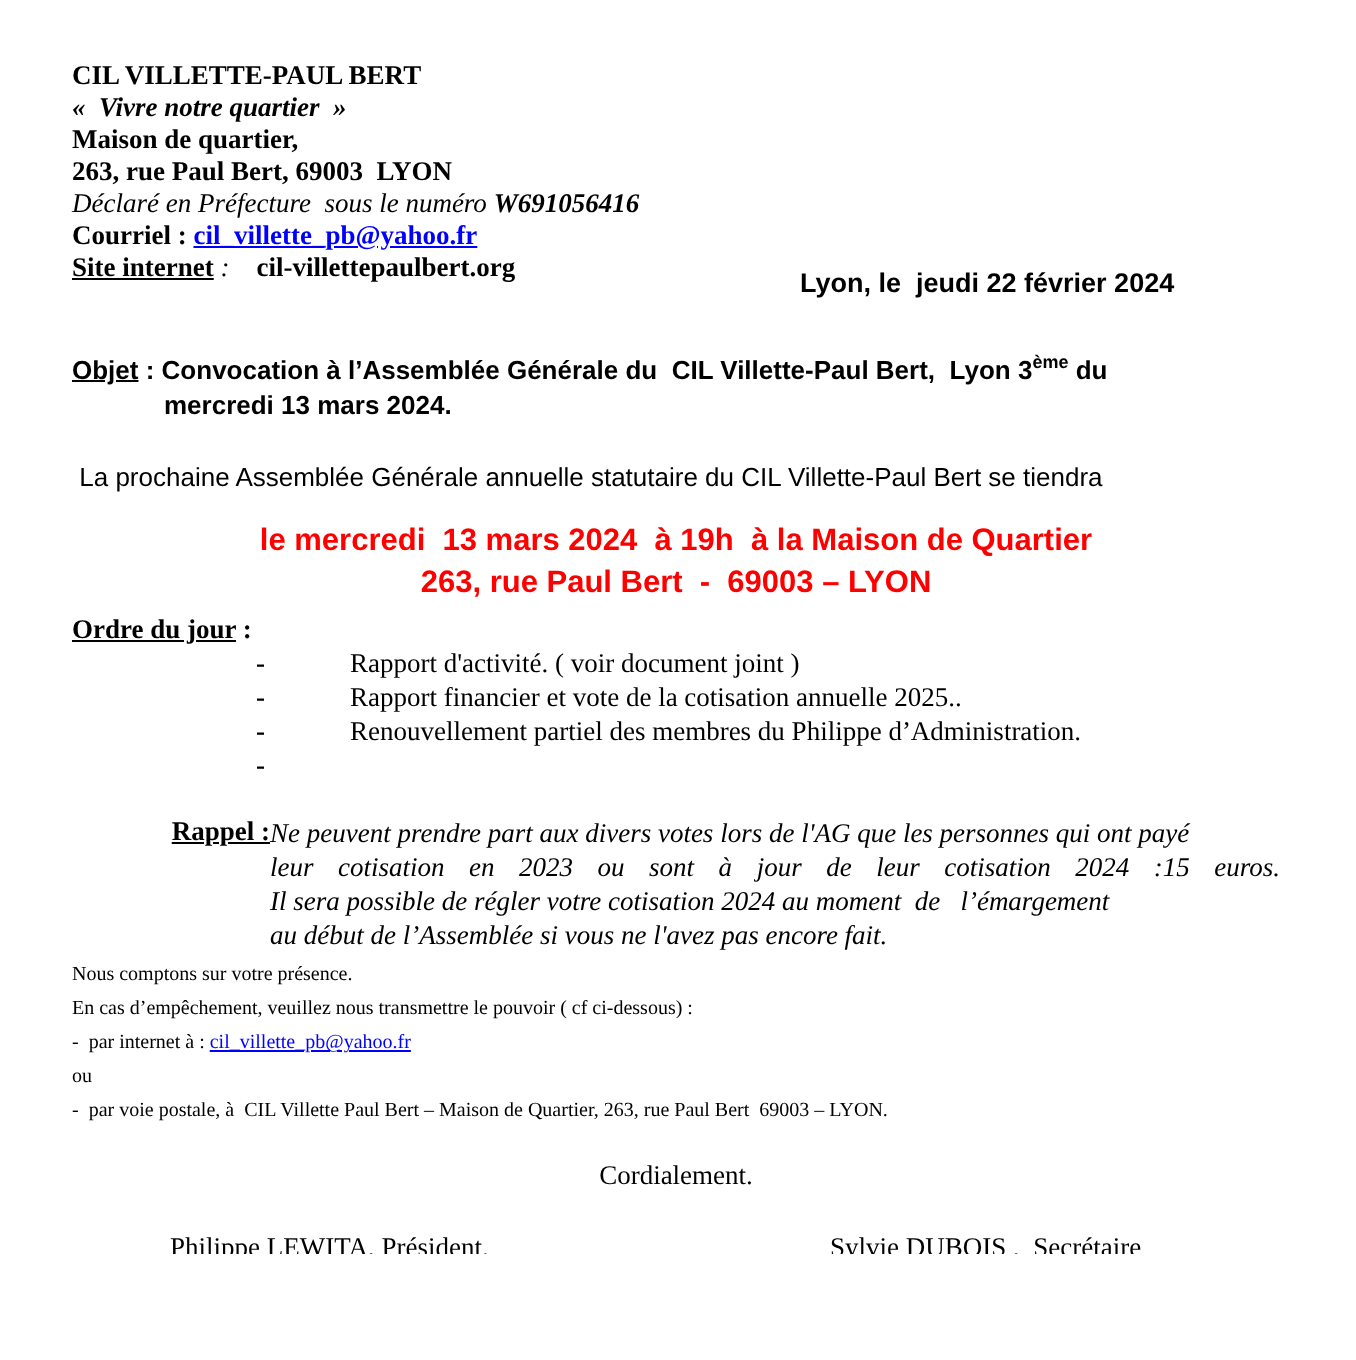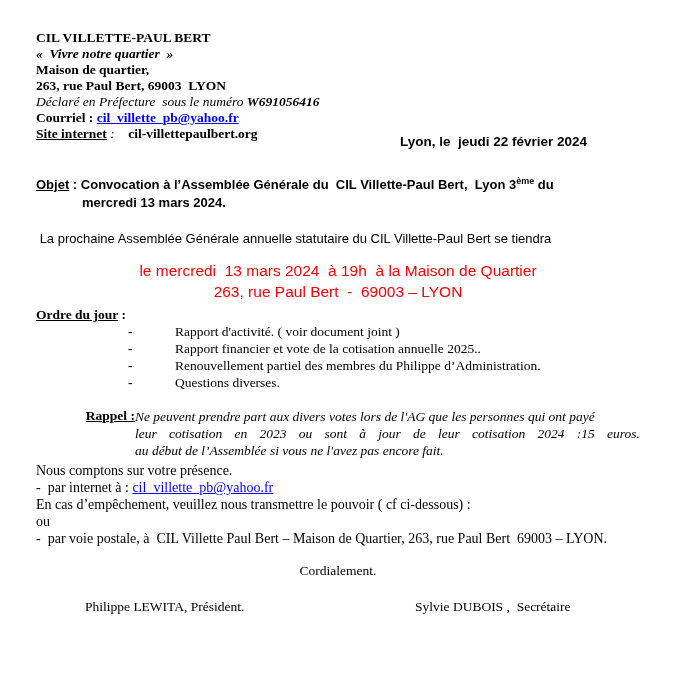--- a/index.html
+++ b/index.html
@@ -32,37 +32,37 @@
              font-family:"Liberation Sans", sans-serif; }
   .subject .line2 { margin-left:46px; }
   sup { font-size:9px; }
 
   .salutation { margin-top:18px; font-size:13px; font-family:"Liberation Sans", sans-serif; }
   .intro { margin-top:19px; font-size:13px; font-family:"Liberation Sans", sans-serif; }
 
   .highlight {
     margin-top:14px; text-align:center;
     font-family:"Liberation Sans", sans-serif;
-    font-weight:normal; font-size:15.5px; line-height:21px;
+    font-weight:bold; font-size:15.5px; line-height:21px;
   }
 
   .agenda-title { margin-top:4px; font-family:"Liberation Serif", serif;
                   font-weight:bold; font-size:13.5px; line-height:17px; }
   .agenda-row { display:grid; grid-template-columns:92px 47px auto;
                 font-family:"Liberation Serif", serif; font-size:13.5px; line-height:17px; }
   .agenda-row .dash { font-weight:bold; }
 
   .reminder { margin-top:17px; display:flex; }
   .reminder-label { width:99px; flex:0 0 99px; font-family:"Liberation Serif", serif;
                     font-weight:bold; font-size:13.5px; }
   .reminder-body { width:505px; font-family:"Liberation Serif", serif;
                    font-style:italic; font-size:13.5px; line-height:17px; }
   .reminder-body .just { text-align:justify; text-align-last:justify; }
 
-  .closing { font-family:"Liberation Serif", serif; font-size:14px; line-height:17px; }
+  .closing { font-family:"Liberation Serif", serif; font-size:10px; line-height:17px; }
   .closing .presence { margin-top:3px; }
 
   .cordial { margin-top:16px; text-align:center;
              font-family:"Liberation Serif", serif; font-size:13.5px; }
 
   .signatures { position:relative; margin-top:20px; height:20px;
                 font-family:"Liberation Serif", serif; font-size:13.5px; }
   .sig-left  { position:absolute; left:49px;  top:0; }
   .sig-right { position:absolute; left:379px; top:0; }
 </style>
@@ -106,36 +106,36 @@
       <span data-bind="agenda.items.1">Rapport financier et vote de la cotisation annuelle 2025..</span>
     </div>
   <div class="agenda-row">
       <span></span>
       <span class="dash" data-bind="agenda.dash">-</span>
       <span data-bind="agenda.items.2">Renouvellement partiel des membres du Philippe d’Administration.</span>
     </div>
   <div class="agenda-row">
       <span></span>
       <span class="dash" data-bind="agenda.dash">-</span>
-      <span data-bind="agenda.items.3">Questions diverses.</span>
     </div>
 
   <div class="reminder">
     <div class="reminder-label u" data-bind="reminder.label">Rappel :</div>
     <div class="reminder-body">
       <div data-bind="reminder.lines.0">Ne peuvent prendre part aux divers votes lors de l'AG que les personnes qui ont payé</div>
       <div class="just" data-bind="reminder.lines.1">leur cotisation en 2023 ou sont à jour de leur cotisation 2024 :15 euros.</div>
+      <div data-bind="reminder.lines.2">Il sera possible de régler votre cotisation 2024 au moment  de   l’émargement</div>
       <div data-bind="reminder.lines.3">au début de l’Assemblée si vous ne l'avez pas encore fait.</div>
     </div>
   </div>
 
   <div class="closing">
     <div class="presence" data-bind="closing.presence">Nous comptons sur votre présence.</div>
+    <div data-bind="closing.pouvoir_intro">En cas d’empêchement, veuillez nous transmettre le pouvoir ( cf ci-dessous) :</div>
     <div><span data-bind="closing.internet_prefix">-  par internet à : </span><a class="link" data-bind="closing.internet_email">cil_villette_pb@yahoo.fr</a></div>
-    <div data-bind="closing.pouvoir_intro">En cas d’empêchement, veuillez nous transmettre le pouvoir ( cf ci-dessous) :</div>
     <div data-bind="closing.or_word">ou</div>
     <div data-bind="closing.postal">-  par voie postale, à  CIL Villette Paul Bert – Maison de Quartier, 263, rue Paul Bert  69003 – LYON.</div>
   </div>
 
   <div class="cordial" data-bind="closing.cordialement">Cordialement.</div>
 
   <div class="signatures">
     <span class="sig-left" data-bind="closing.president">Philippe LEWITA, Président.</span>
     <span class="sig-right" data-bind="closing.secretary">Sylvie DUBOIS ,  Secrétaire</span>
   </div>

